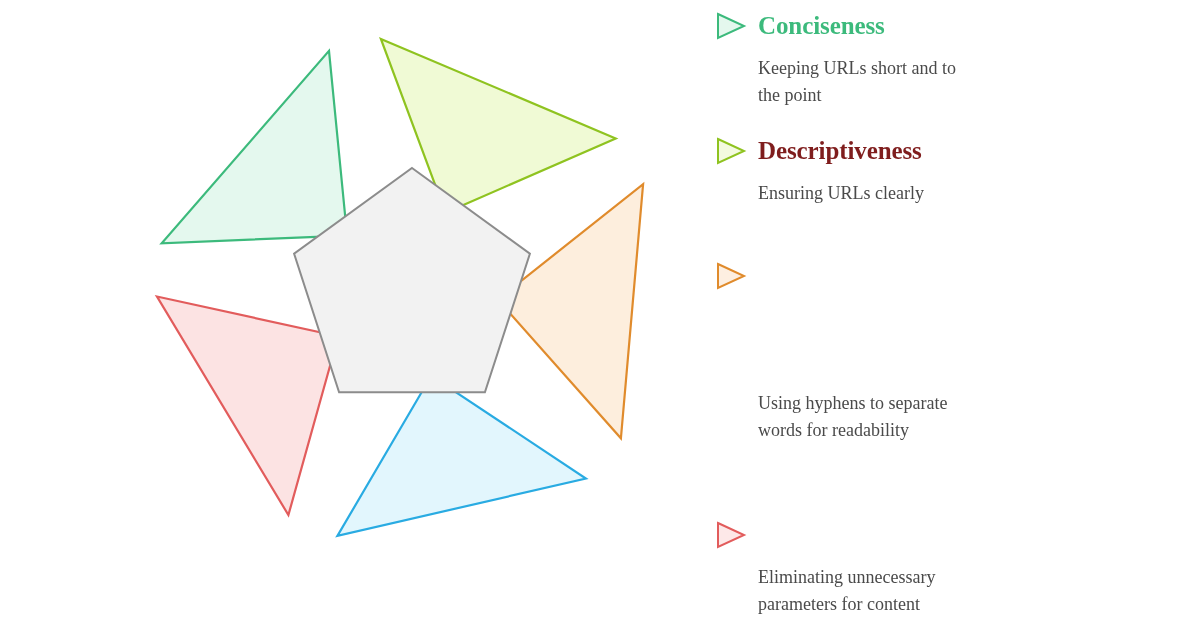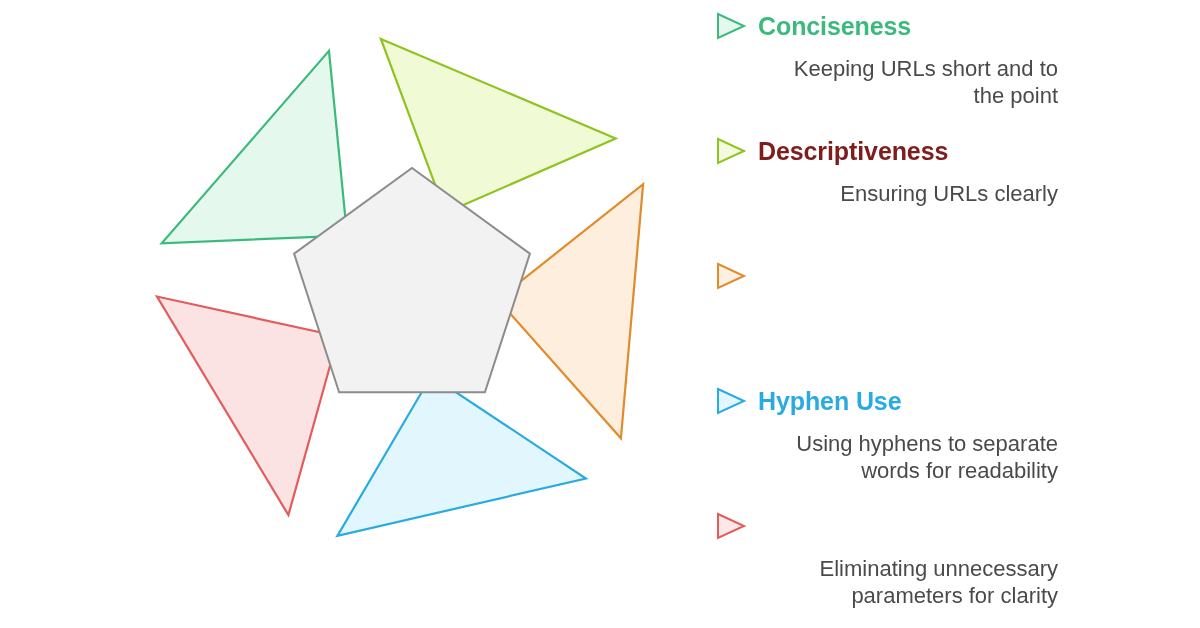--- a/index.html
+++ b/index.html
@@ -36,20 +36,21 @@
   }
 
   
   .legend-pane {
     position: relative;
     width: 500px;
     height: 628px;
     flex: 0 0 500px;
     padding: 6px 0 0 0;
     box-sizing: border-box;
+    font-family: Liberation Serif, serif;
   }
   .legend-item {
     position: relative;
     height: 125px;
     box-sizing: border-box;
     padding-left: 14px;
   }
   .legend-head {
     display: flex;
     flex-direction: row;
@@ -66,25 +67,24 @@
   .legend-title {
     font-size: 25px;
     font-weight: bold;
     letter-spacing: -0.1px;
     line-height: 30px;
     white-space: nowrap;
   }
   .legend-desc {
     margin-left: 44px;
     margin-top: 9px;
-    font-size: 22px;
+    font-size: 18px;
     line-height: 27px;
     color: #4a4a4a;
     max-width: 300px;
-    text-align: right;
   }
   .legend-desc .l2 { display: block; }
 </style>
 </head>
 <body>
 
 <div class="page">
 
   <div class="diagram-pane">
     <svg class="diagram-svg" viewBox="0 0 700 628">
@@ -129,38 +129,32 @@
 
     <div class="legend-item">
       <div class="legend-head">
         <svg class="legend-icon" viewBox="0 0 34 30">
           <polygon points="4,3 30,15 4,27" stroke-width="2" stroke-linejoin="miter" fill="#fdefe1" stroke="#e08b2c"></polygon>
         </svg>
       </div>
     </div>
 
     <div class="legend-item">
-      <div class="legend-head">
-        <svg class="legend-icon" viewBox="0 0 34 30">
-          <polygon points="4,3 30,15 4,27" stroke-width="2" stroke-linejoin="miter" fill="#e4f6fd" stroke="#29abe2"></polygon>
-        </svg>
-        <span class="legend-title" style="color: rgb(41, 171, 226);">Hyphen Use</span>
-      </div>
       <div class="legend-desc">
         <span>Using hyphens to separate</span>
         <span class="l2">words for readability</span>
       </div>
     </div>
 
     <div class="legend-item">
       <div class="legend-head">
         <svg class="legend-icon" viewBox="0 0 34 30">
           <polygon points="4,3 30,15 4,27" stroke-width="2" stroke-linejoin="miter" fill="#fde8e8" stroke="#e25c5c"></polygon>
         </svg>
       </div>
       <div class="legend-desc">
         <span>Eliminating unnecessary</span>
-        <span class="l2">parameters for clarity</span>
+        <span class="l2">parameters for content</span>
       </div>
     </div>
 
   </div>
 </div>
 
 </body></html>

